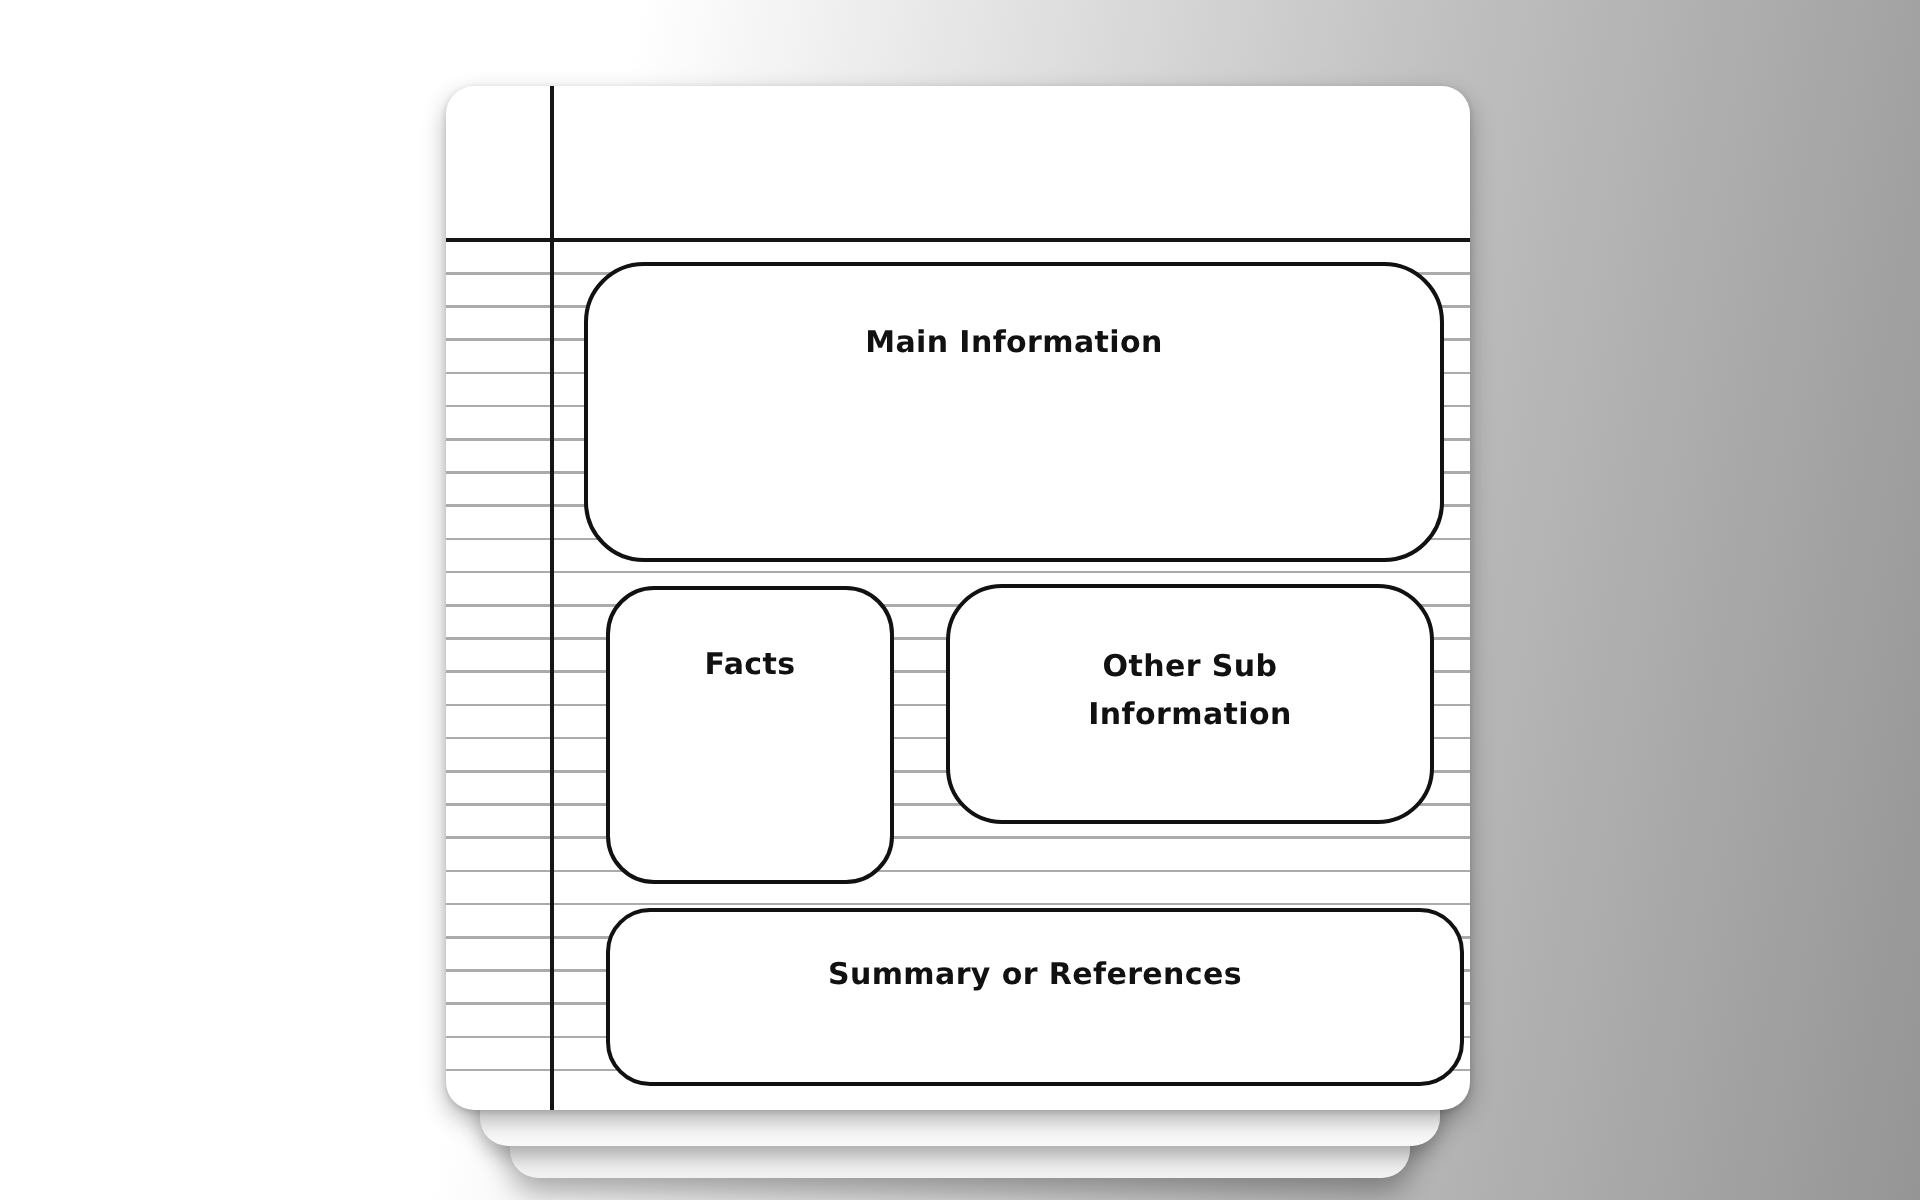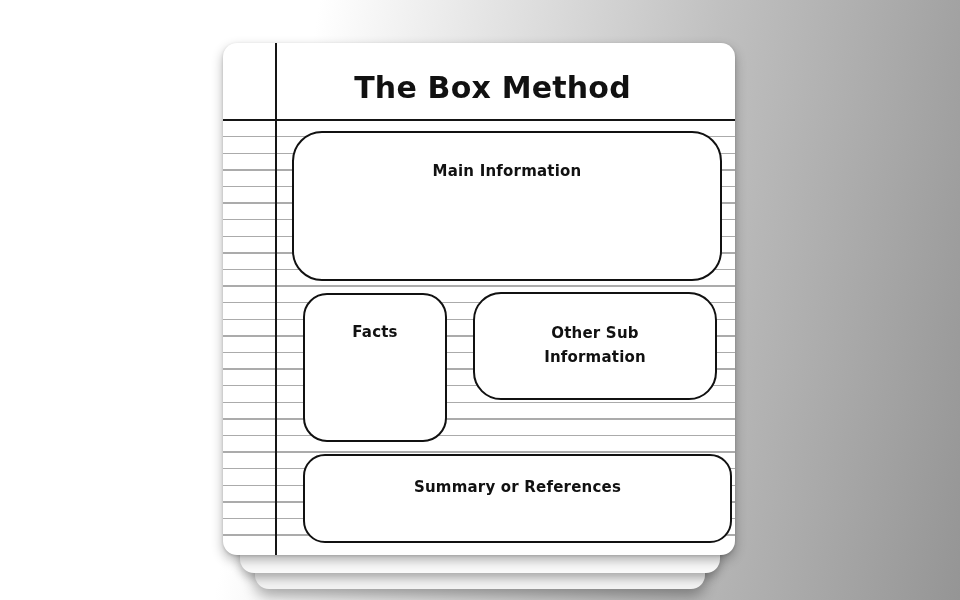--- a/index.html
+++ b/index.html
@@ -97,40 +97,39 @@
     letter-spacing: 0.2px;
     color: var(--ink, #111111);
   }
 
   .box-main    { left: 69px;  top: 88px;  width: 430px; height: 150px; border-radius: 30px; }
   .box-main .box-label    { padding-top: 29px; }
 
   .box-facts   { left: 80px;  top: 250px; width: 144px; height: 149px; border-radius: 24px; }
   .box-facts .box-label   { padding-top: 28px; }
 
-  .box-other   { left: 250px; top: 249px; width: 244px; height: 108px; border-radius: 28px; }
+  .box-other   { left: 250px; top: 249px; width: 244px; height: 120px; border-radius: 28px; }
   .box-other .box-label   { padding-top: 27px; line-height: 24px; max-width: 130px; margin: 0 auto; }
 
   .box-summary { left: 80px;  top: 411px; width: 429px; height: 89px;  border-radius: 22px; }
   .box-summary .box-label { padding-top: 22px; }
 </style>
 </head>
 <body>
 
 <div class="stage">
 
   <div class="paper-layer layer3"></div>
   <div class="paper-layer layer2"></div>
 
   <div class="paper">
     <div class="ruling-light"></div>
     <div class="ruling-dark"></div>
     <div class="margin-line"></div>
 
-    <h1 class="title">The Box Method</h1>
 
     <div class="box box-main">
       <div class="box-label">Main Information</div>
     </div>
 
     <div class="box box-facts">
       <div class="box-label">Facts</div>
     </div>
 
     <div class="box box-other">

